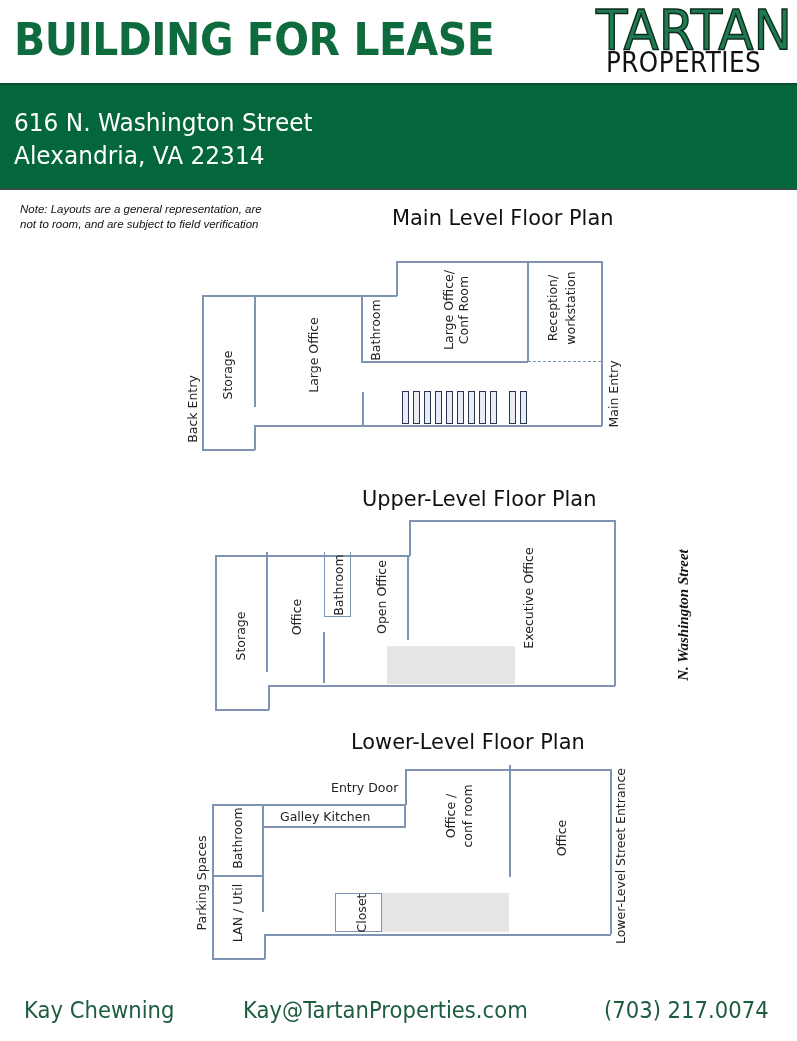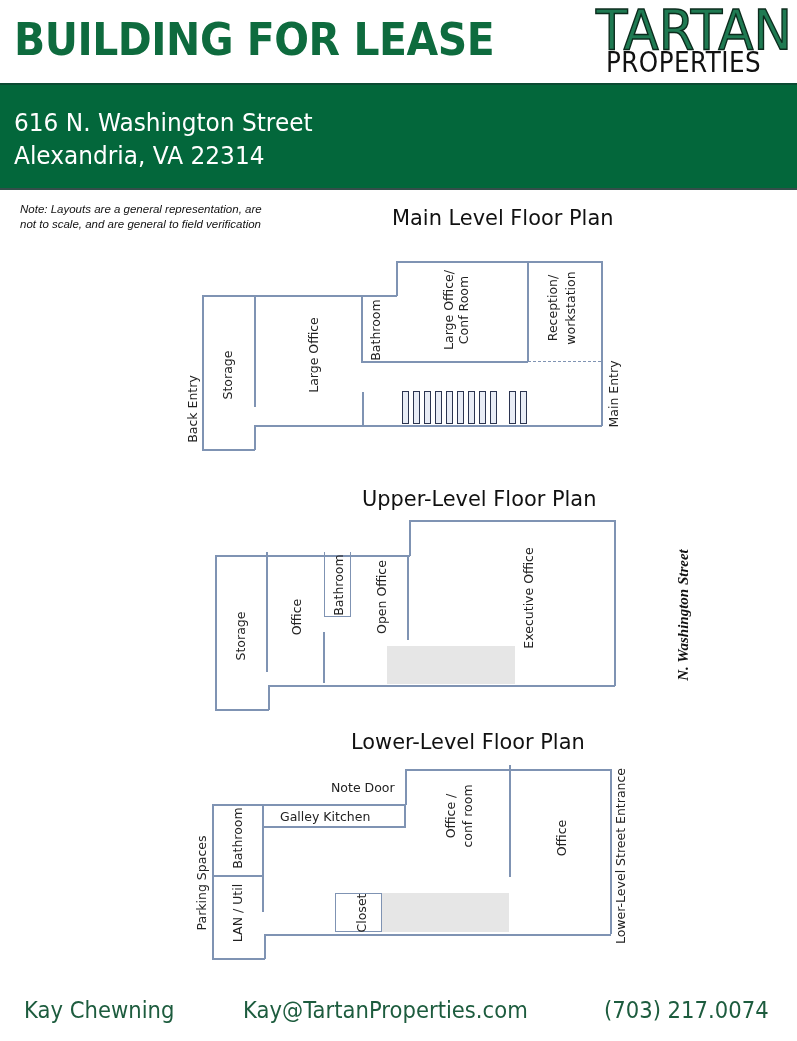--- a/index.html
+++ b/index.html
@@ -42,21 +42,21 @@
 <body>
 
 <div class="abs title">BUILDING FOR LEASE</div>
 <div class="abs logo-top">TARTAN</div>
 <div class="abs logo-bottom">PROPERTIES</div>
 
 <div class="abs band"></div>
 <div class="abs addr" style="top:108px;">616 N. Washington Street</div>
 <div class="abs addr" style="top:141px;">Alexandria, VA 22314</div>
 
-<div class="abs note">Note: Layouts are a general representation, are not to scale, and are general to field verification</div>
+<div class="abs note">Note: Layouts are a general representation, are not to room, and are subject to field verification</div>
 
 <div class="abs plan-title" style="left:392px; top:205px;">Main Level Floor Plan</div>
 <div>
 
   <div class="w v" style="left:202px; top:295px; height:155px;"></div>
   <div class="w h" style="left:202px; top:295px; width:195px;"></div>
   <div class="w v" style="left:396px; top:261px; height:35px;"></div>
   <div class="w h" style="left:396px; top:261px; width:206px;"></div>
   <div class="w v" style="left:601px; top:261px; height:165px;"></div>
   <div class="w h" style="left:254px; top:425px; width:348px;"></div>
@@ -133,21 +133,21 @@
   <div class="w h" style="left:212px; top:958px; width:53px;"></div>
 
   <div class="w v" style="left:262px; top:804px; height:108px;"></div>
   <div class="w h" style="left:212px; top:875px; width:51px;"></div>
   <div class="w h" style="left:263px; top:826px; width:143px;"></div>
   <div class="w v" style="left:404px; top:805px; height:22px;"></div>
   <div class="w v" style="left:509px; top:765px; height:112px;"></div>
   <div class="box" style="left:335px; top:893px; width:47px; height:39px;"></div>
   <div class="gray" style="left:382px; top:893px; width:127px; height:39px;"></div>
 
-  <div class="hl" style="left:331px; top:780px;">Note Door</div>
+  <div class="hl" style="left:331px; top:780px;">Entry Door</div>
   <div class="hl" style="left:280px; top:809px;">Galley Kitchen</div>
   <div class="rl" style="left:202px; top:883px;">Parking Spaces</div>
   <div class="rl" style="left:238px; top:838px;">Bathroom</div>
   <div class="rl" style="left:238px; top:913px;">LAN / Util</div>
   <div class="rl" style="left:362px; top:913px;">Closet</div>
   <div class="rl" style="left:451px; top:816px;">Office /</div>
   <div class="rl" style="left:468px; top:816px;">conf room</div>
   <div class="rl" style="left:562px; top:838px;">Office</div>
   <div class="rl" style="left:621px; top:856px;">Lower-Level Street Entrance</div>
 </div>

